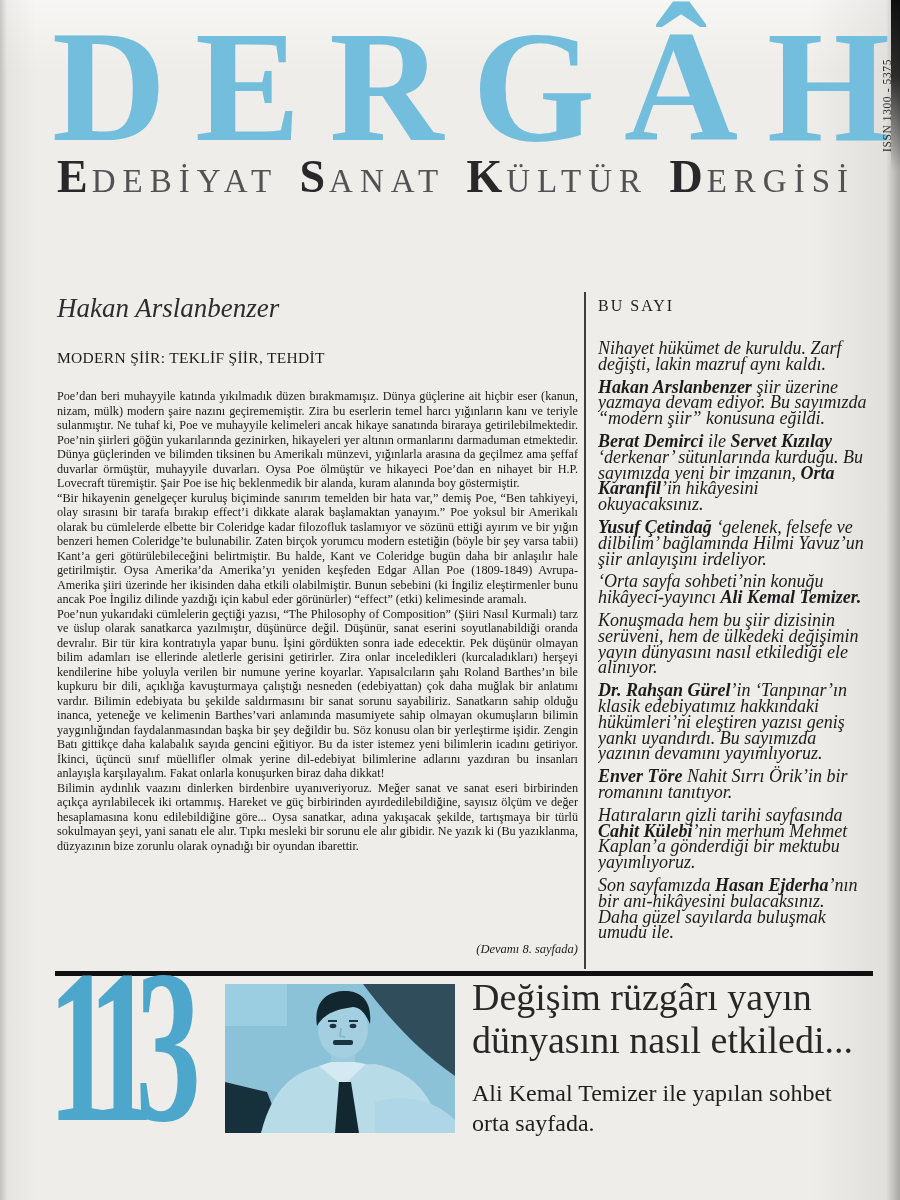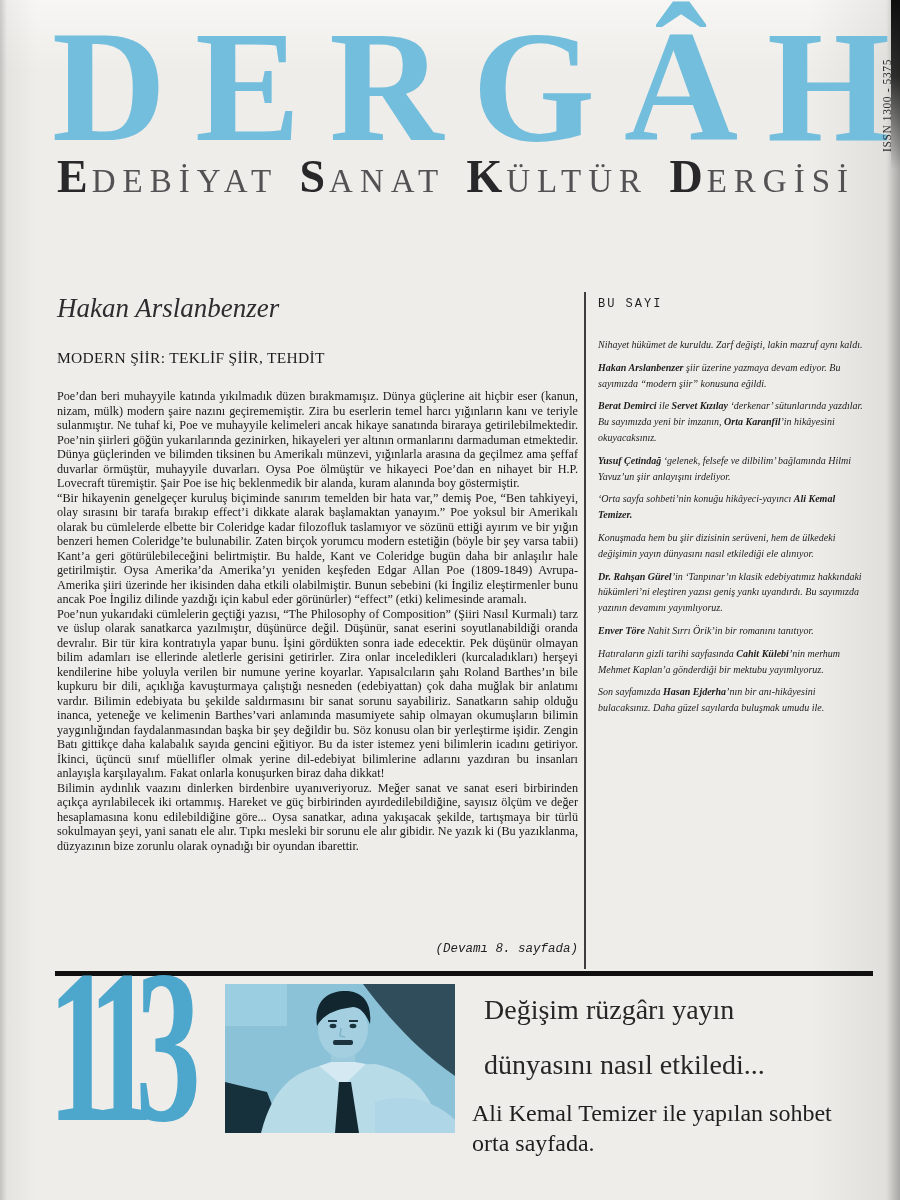--- a/index.html
+++ b/index.html
@@ -42,42 +42,42 @@
   
   .author{position:absolute;left:57px;top:293px;font-style:italic;font-size:27px;color:#2d2d2f;}
   .article-title{position:absolute;left:57px;top:349px;font-size:15.5px;letter-spacing:0.3px;color:#1b1b1b;}
   .article-body{
     position:absolute;left:57px;top:389px;width:521px;height:576px;overflow:hidden;
     font-size:12.2px;line-height:14.5px;text-align:justify;color:#191919;
   }
   .article-body p{margin:0;}
   .continuation{
     position:absolute;left:57px;top:942px;width:521px;text-align:right;
-    font-style:italic;font-size:12.5px;color:#222;font-family:Liberation Mono, monospace;
+    font-style:italic;font-size:12.5px;color:#222;
   }
 
   
   .v-divider{position:absolute;left:584px;top:292px;width:1.5px;height:677px;background:#3e3e3e;}
   .sidebar{position:absolute;left:598px;top:297px;width:270px;height:672px;overflow:hidden;}
-  .sidebar-header{font-family:Liberation Mono, monospace;font-size:12px;letter-spacing:2px;color:#1f1f1f;margin:0 0 26px 0;}
-  .sb-item{margin:0 0 7px 0;font-style:italic;font-size:10px;line-height:15.8px;color:#1c1c1c;}
+  .sidebar-header{font-family:Liberation Serif, serif;font-size:16px;letter-spacing:2px;color:#1f1f1f;margin:0 0 26px 0;}
+  .sb-item{margin:0 0 7px 0;font-style:italic;font-size:18px;line-height:15.8px;color:#1c1c1c;}
   .sb-b{font-weight:bold;}
 
   
   .h-rule{position:absolute;left:55px;top:971px;width:818px;height:5px;background:#101010;}
   .issue-number{
     position:absolute;left:48px;top:938px;
     font-size:218px;line-height:1;font-weight:bold;letter-spacing:-30px;
     transform:scaleX(0.6);transform-origin:left top;
   }
   .photo{position:absolute;left:225px;top:984px;width:230px;height:149px;}
   .photo svg{display:block;width:100%;height:100%;}
   .headline{position:absolute;left:472px;top:976px;width:418px;color:#272727;}
-  .headline-line{font-size:28px;line-height:43px;margin:12px;}
-  .subheadline{margin-top:4px;font-size:24px;line-height:30px;color:#1f1f1f;}
+  .headline-line{font-size:38px;line-height:43px;margin:0;}
+  .subheadline{margin-top:16px;font-size:24px;line-height:30px;color:#1f1f1f;}
   .subheadline p{margin:0;}
 </style>
 </head>
 <body>
 
 <div class="page">
 
   <div class="edge-left"></div>
   <div class="edge-right"></div>
   <div class="corner-tr"></div>
@@ -119,21 +119,21 @@
       <p class="body-para">Bilimin aydınlık vaazını dinlerken birdenbire uyanıveriyoruz. Meğer sanat ve sanat eseri birbirinden açıkça ayrılabilecek iki ortammış. Hareket ve güç birbirinden ayırdedilebildiğine, sayısız ölçüm ve değer hesaplamasına konu edilebildiğine göre... Oysa sanatkar, adına yakışacak şekilde, tartışmaya bir türlü sokulmayan şeyi, yani sanatı ele alır. Tıpkı mesleki bir sorunu ele alır gibidir. Ne yazık ki (Bu yazıklanma, düzyazının bize zorunlu olarak oynadığı bir oyundan ibarettir.</p>
     </div>
   <div class="continuation">(Devamı 8. sayfada)</div>
 
   <div class="v-divider"></div>
   <div class="sidebar">
     <p class="sidebar-header">BU SAYI</p>
     <div>
         <p class="sb-item"><span>Nihayet hükümet de kuruldu. Zarf değişti, lakin mazruf aynı kaldı.</span></p>
         <p class="sb-item"><span class="sb-b">Hakan Arslanbenzer</span><span> şiir üzerine yazmaya devam ediyor. Bu sayımızda “modern şiir” konusuna eğildi.</span></p>
-        <p class="sb-item"><span class="sb-b">Berat Demirci</span><span> ile </span><span class="sb-b">Servet Kızılay</span><span> ‘derkenar’ sütunlarında yazdılar. Bu sayımızda yeni bir imzanın, </span><span class="sb-b">Orta Karanfil</span><span>’in hikâyesini okuyacaksınız.</span></p>
+        <p class="sb-item"><span class="sb-b">Berat Demirci</span><span> ile </span><span class="sb-b">Servet Kızılay</span><span> ‘derkenar’ sütunlarında kurduğu. Bu sayımızda yeni bir imzanın, </span><span class="sb-b">Orta Karanfil</span><span>’in hikâyesini okuyacaksınız.</span></p>
         <p class="sb-item"><span class="sb-b">Yusuf Çetindağ</span><span> ‘gelenek, felsefe ve dilbilim’ bağlamında Hilmi Yavuz’un şiir anlayışını irdeliyor.</span></p>
         <p class="sb-item"><span>‘Orta sayfa sohbeti’nin konuğu hikâyeci-yayıncı </span><span class="sb-b">Ali Kemal Temizer.</span></p>
         <p class="sb-item"><span>Konuşmada hem bu şiir dizisinin serüveni, hem de ülkedeki değişimin yayın dünyasını nasıl etkilediği ele alınıyor.</span></p>
         <p class="sb-item"><span class="sb-b">Dr. Rahşan Gürel</span><span>’in ‘Tanpınar’ın klasik edebiyatımız hakkındaki hükümleri’ni eleştiren yazısı geniş yankı uyandırdı. Bu sayımızda yazının devamını yayımlıyoruz.</span></p>
         <p class="sb-item"><span class="sb-b">Enver Töre</span><span> Nahit Sırrı Örik’in bir romanını tanıtıyor.</span></p>
         <p class="sb-item"><span>Hatıraların gizli tarihi sayfasında </span><span class="sb-b">Cahit Külebi</span><span>’nin merhum Mehmet Kaplan’a gönderdiği bir mektubu yayımlıyoruz.</span></p>
         <p class="sb-item"><span>Son sayfamızda </span><span class="sb-b">Hasan Ejderha</span><span>’nın bir anı-hikâyesini bulacaksınız. Daha güzel sayılarda buluşmak umudu ile.</span></p>
       </div>
   </div>
 

